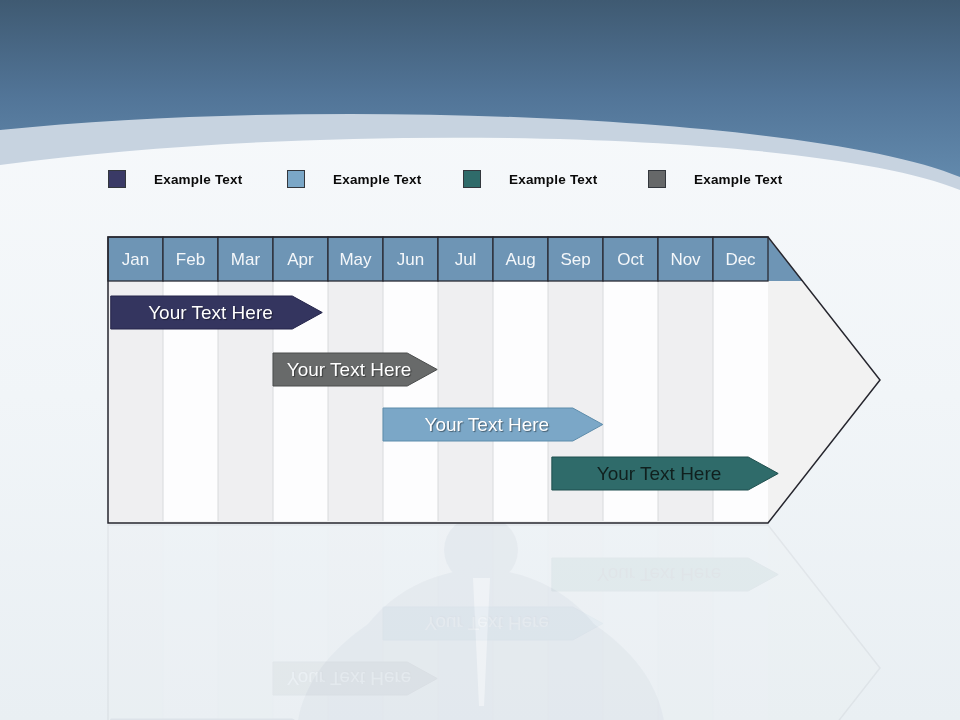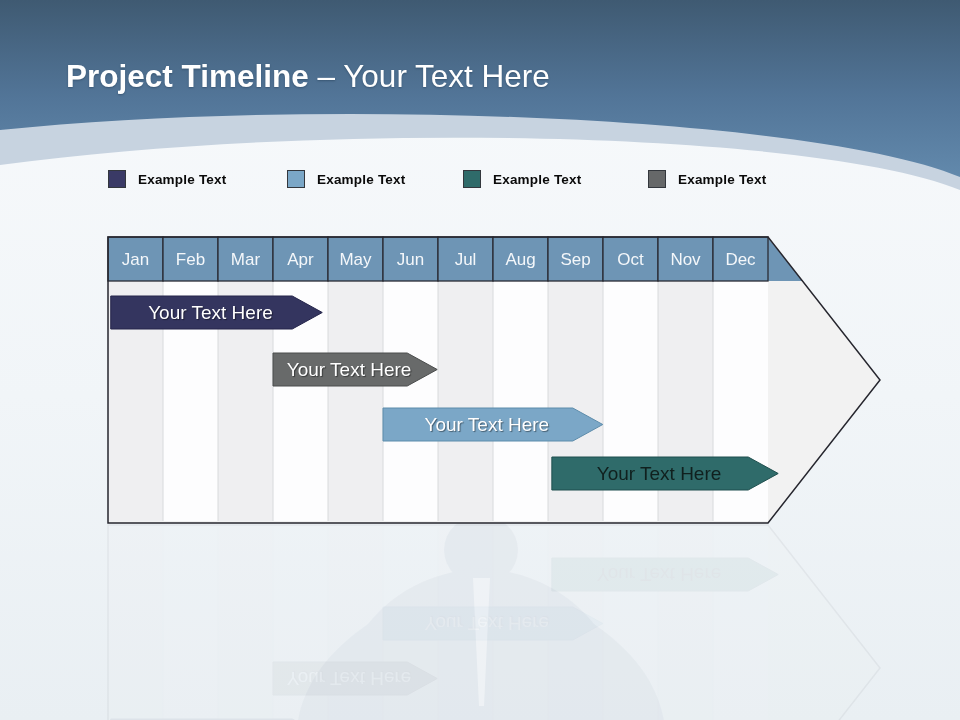--- a/index.html
+++ b/index.html
@@ -11,21 +11,21 @@
   svg.bg{position:absolute;inset:0;}
   .title{
     position:absolute;left:66px;top:58px;z-index:3;
     color:#ffffff;font-size:31.5px;line-height:1.15;
     text-shadow:0 1px 2px rgba(15,35,55,.35);
     white-space:nowrap;
   }
   .title .t-bold{font-weight:700;}
   .title .t-reg{font-weight:400;}
   .legend{position:absolute;top:0;left:0;z-index:3;width:100%;height:0;}
-  .legend-item{position:absolute;top:170px;display:flex;align-items:center;gap:12px;}
+  .legend-item{position:absolute;top:170px;display:flex;align-items:center;gap:28px;}
   .legend-item:nth-child(1){left:108px;}
   .legend-item:nth-child(2){left:287px;}
   .legend-item:nth-child(3){left:463px;}
   .legend-item:nth-child(4){left:648px;}
   .legend-swatch{width:18px;height:18px;border:1px solid #33373d;box-sizing:border-box;}
   .legend-label{font-size:13.5px;font-weight:700;color:#0a0a0a;letter-spacing:.2px;white-space:nowrap;}
   text.month-label{font-size:17px;fill:#f4f7fa;}
   text.bar-label{font-size:19px;}
   text.bar-label.light{fill:#ffffff;text-shadow:1px 1px 1px rgba(0,0,0,.45);}
   text.bar-label.dark{fill:#10201e;}
@@ -112,24 +112,20 @@
         <path d="M383,408 H572.75 L602.75,424.5 L572.75,441 H383 Z" fill="#7ba7c7" stroke="#5d8cab" stroke-width="1"></path>
         <text class="bar-label light" x="486.875" y="431" text-anchor="middle">Your  Text Here</text>
         <path d="M551.85,457 H748.2 L778.2,473.5 L748.2,490 H551.85 Z" fill="#2f6b6a" stroke="#1f4f4e" stroke-width="1"></path>
         <text class="bar-label dark" x="659.0250000000001" y="480" text-anchor="middle">Your  Text Here</text>
         <path d="M108,237 H768 L880,380 L768,523 H108 Z" fill="none" stroke="#26262e" stroke-width="1.5"></path>
       </g>
 
     <use href="#timeline-chart" xlink:href="#timeline-chart" transform="translate(0,1048) scale(1,-1)" opacity="0.055"></use>
   </svg>
 
-  <div class="title">
-    <span class="t-bold">Project Timeline</span>
-    <span class="t-reg">– Your Text Here</span>
-  </div>
 
   <div class="legend">
     <div class="legend-item">
       <span class="legend-swatch" style="background: rgb(58, 58, 102);"></span>
       <span class="legend-label">Example Text</span>
     </div>
     <div class="legend-item">
       <span class="legend-swatch" style="background: rgb(123, 167, 199);"></span>
       <span class="legend-label">Example Text</span>
     </div>

